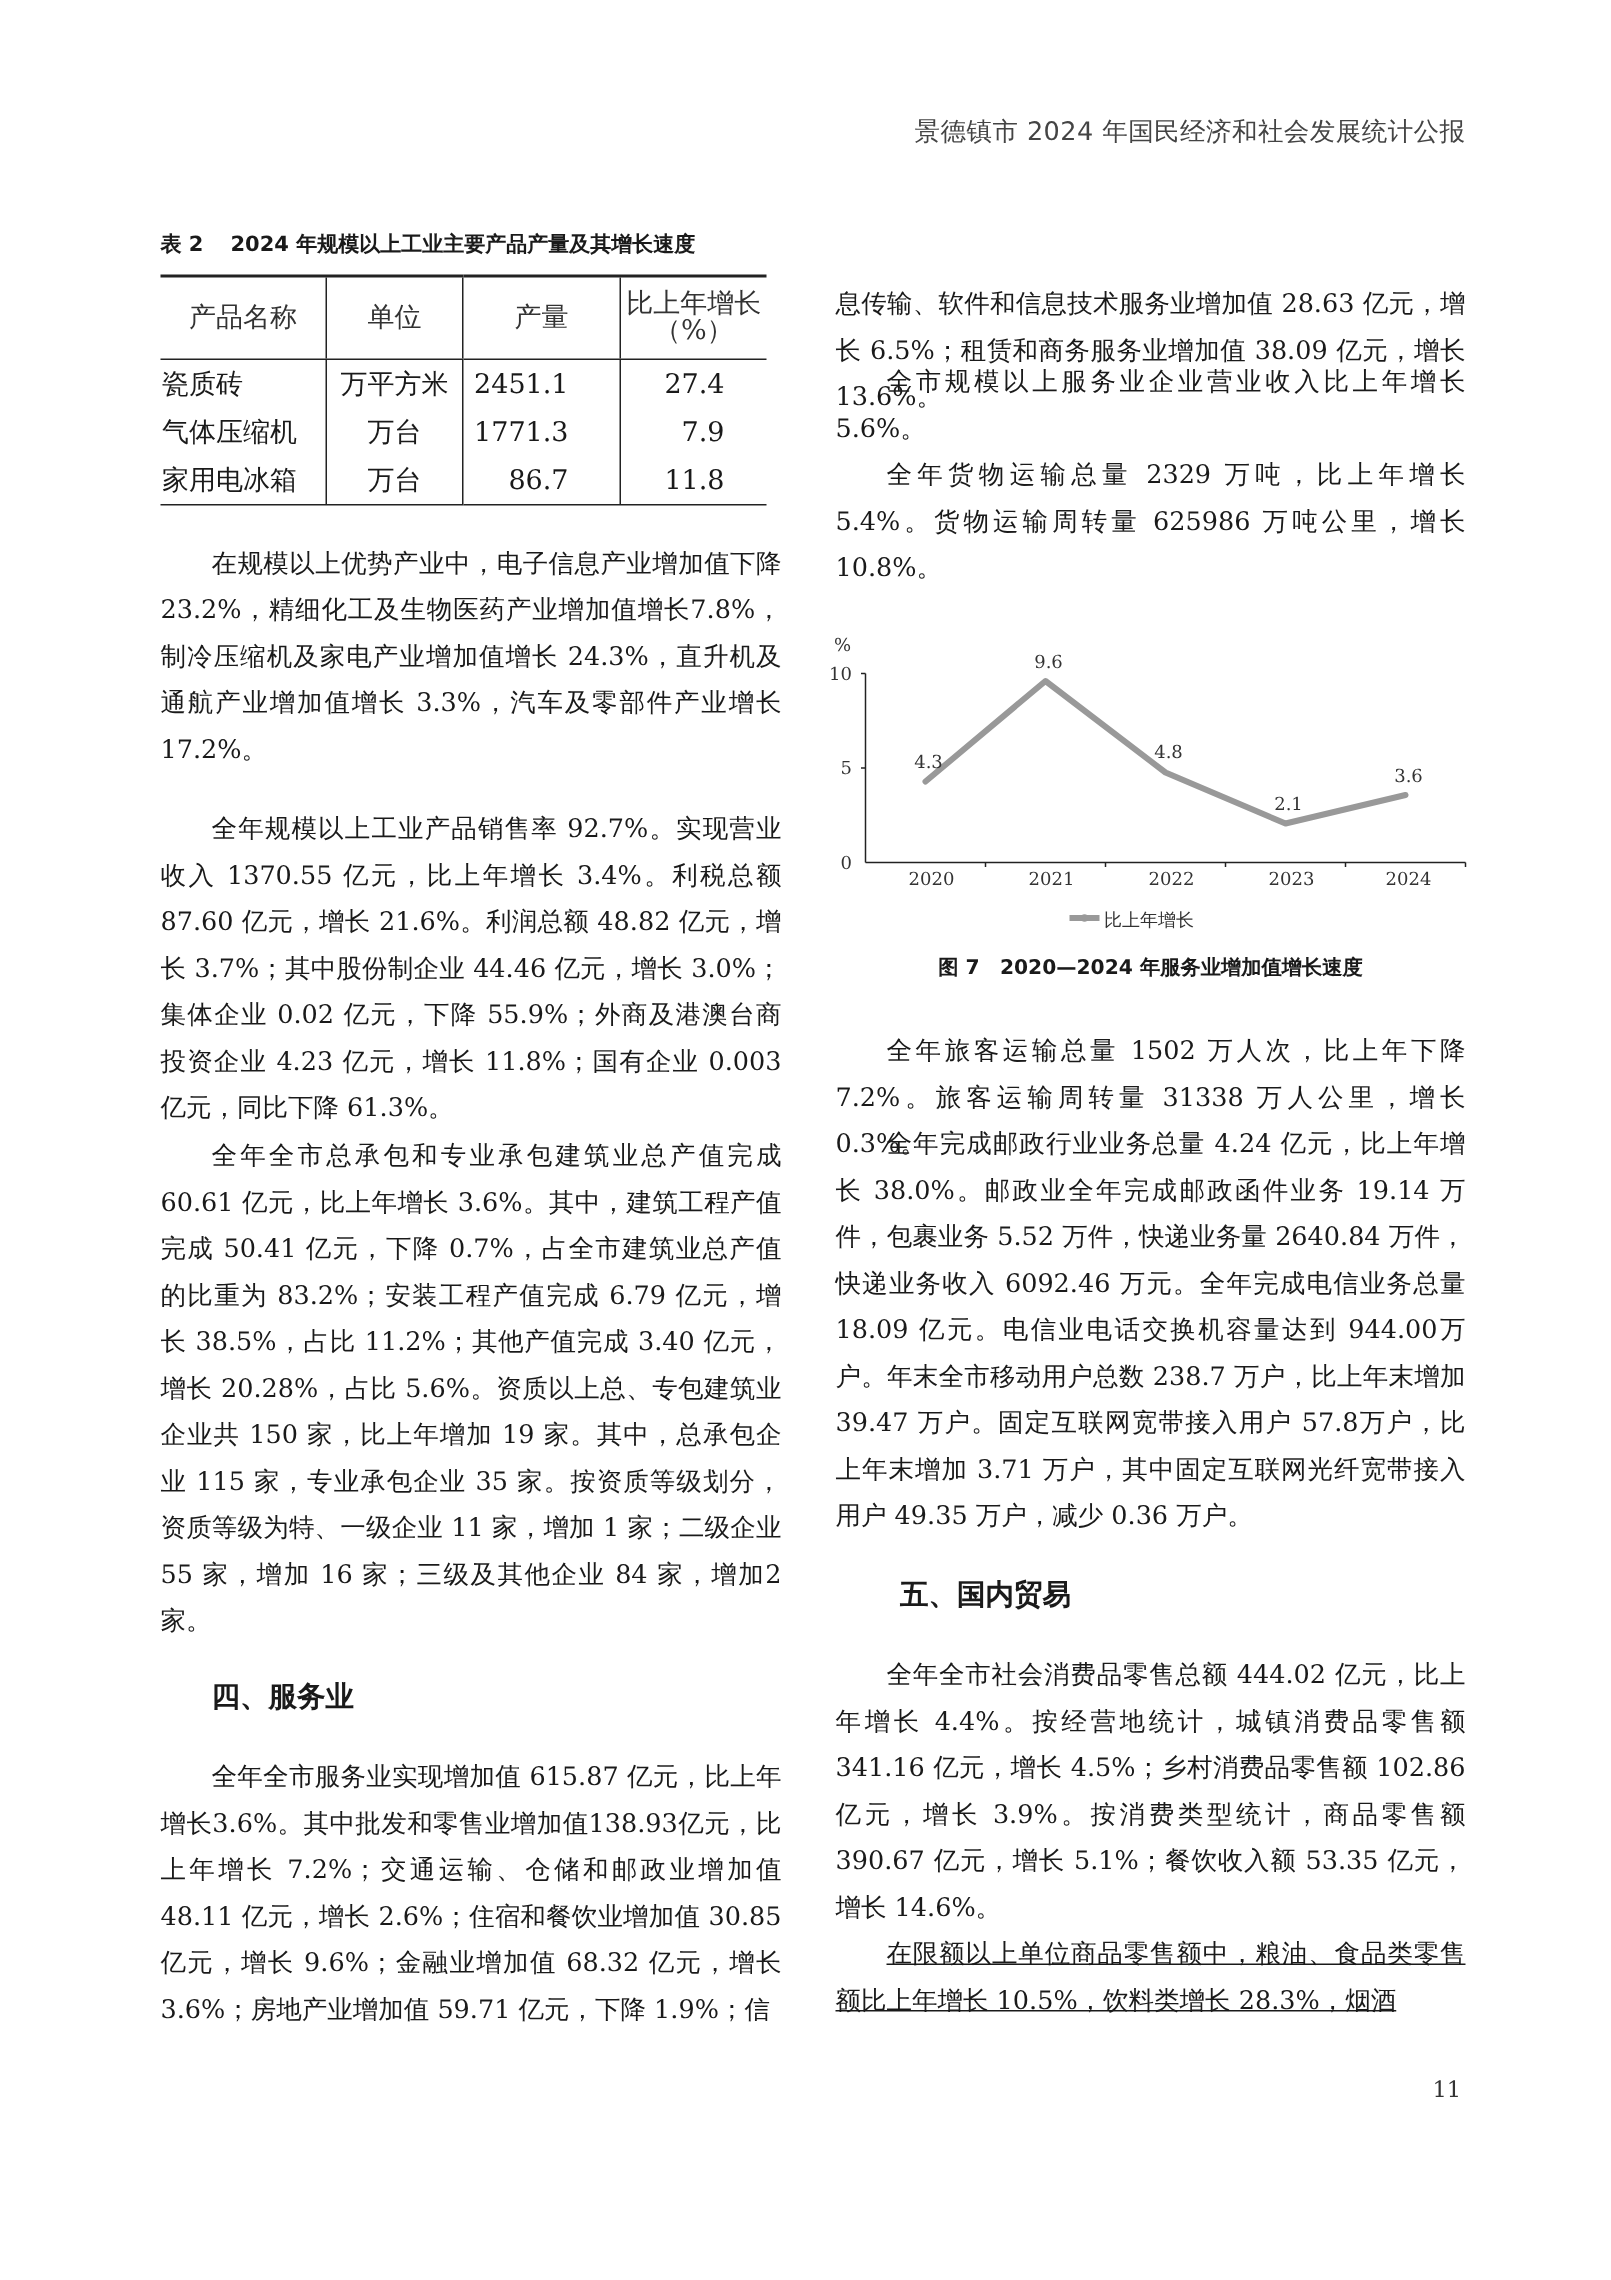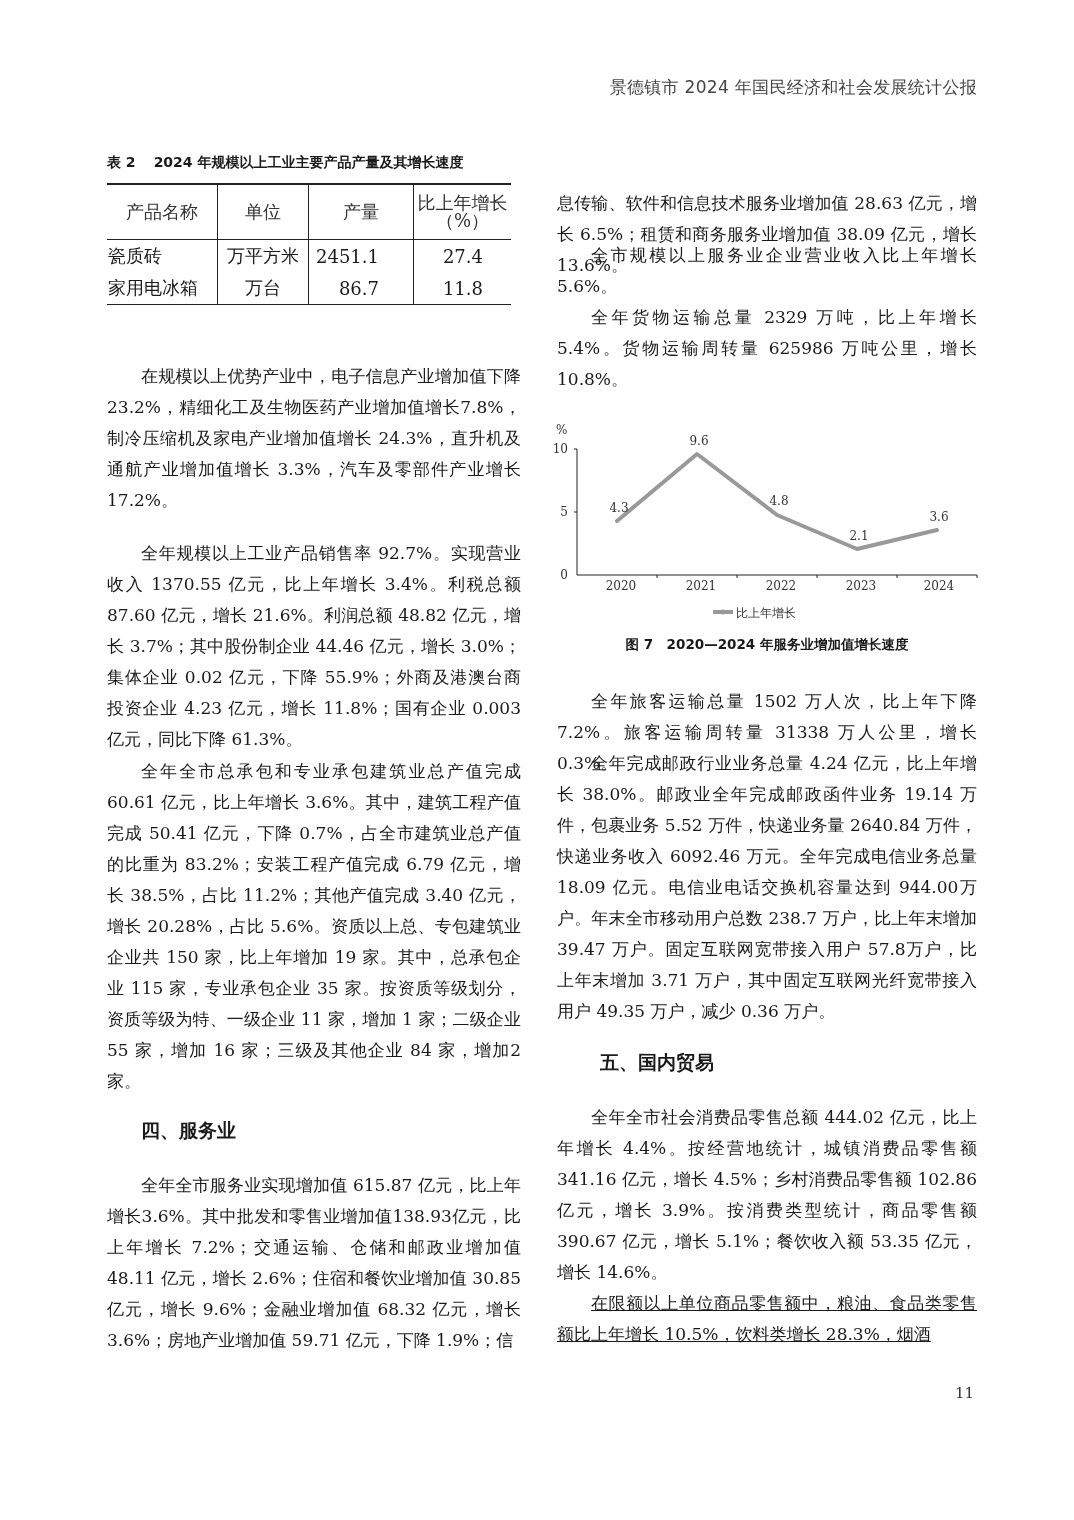--- a/index.html
+++ b/index.html
@@ -46,20 +46,26 @@
       <th style="width:102px">产量</th>
       <th><span>比上年增长</span><br><span>（%）</span></th>
     </tr>
   </thead>
   <tbody>
     <tr>
       <td class="name">瓷质砖</td>
       <td>万平方米</td>
       <td class="num">2451.1</td>
       <td class="pct">27.4</td>
+    </tr>
+    <tr>
+      <td class="name">气体压缩机</td>
+      <td>万台</td>
+      <td class="num">1771.3</td>
+      <td class="pct">7.9</td>
     </tr>
     <tr>
       <td class="name">家用电冰箱</td>
       <td>万台</td>
       <td class="num">86.7</td>
       <td class="pct">11.8</td>
     </tr>
   </tbody>
 </table>
 

